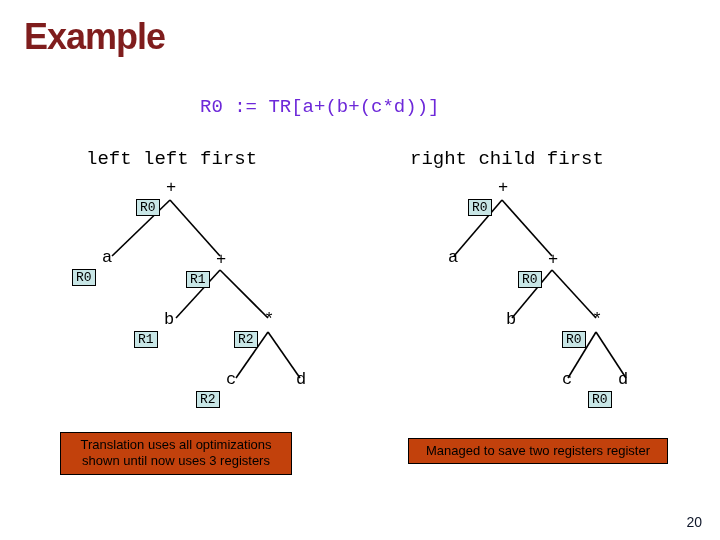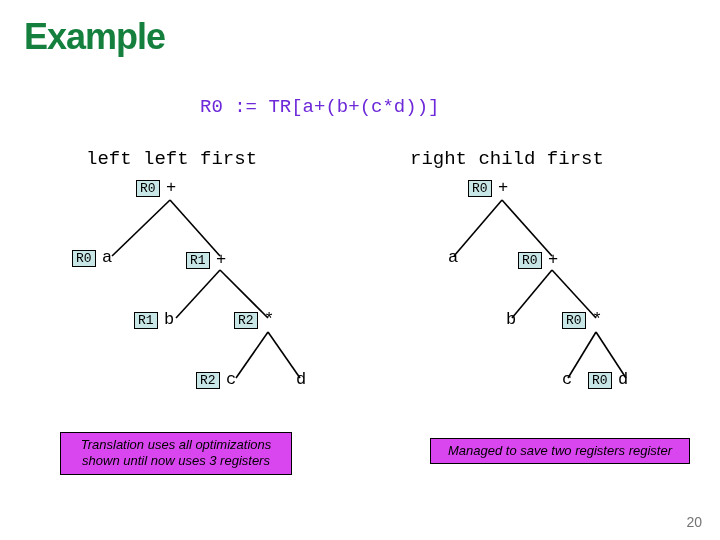--- a/index.html
+++ b/index.html
@@ -12,21 +12,21 @@
     position: relative;
     overflow: hidden;
   }
   .title {
     position: absolute;
     left: 24px;
     top: 16px;
     font-size: 36px;
     font-weight: 900;
     letter-spacing: -1px;
-    color: #15803d;
+    color: #7f1d1d;
   }
   .expr {
     position: absolute;
     left: 200px;
     top: 96px;
     font-family: "Courier New", monospace;
     font-size: 19px;
     color: #6d28d9;
   }
   .header {
@@ -40,44 +40,44 @@
     font-size: 17px;
   }
   .reg {
     position: absolute;
     font-family: "Courier New", monospace;
     font-size: 13px;
     border: 1px solid #000;
     background: #c8e6e6;
     padding: 1px 3px;
     line-height: 1;
+    margin-top: 19px;
   }
   .note {
     position: absolute;
     border: 1px solid #000;
-    background: #d946ef;
+    background: #c2410c;
     font-family: Arial, sans-serif;
     font-size: 13px;
     padding: 4px 6px;
     line-height: 1.25;
     text-align: center;
-    font-style: italic;
   }
   svg.edges {
     position: absolute;
     left: 0; top: 0;
     width: 720px; height: 540px;
     pointer-events: none;
   }
   .pagenum {
     position: absolute;
     right: 18px;
     bottom: 10px;
     font-size: 14px;
-    color: #737373;
+    color: #0f172a;
   }
 </style>
 </head>
 <body>
 
 <div class="title">Example</div>
 <div class="expr">R0 := TR[a+(b+(c*d))]</div>
 
 <div class="header" style="left:86px; top:148px;">left left first</div>
 <div class="header" style="left:410px; top:148px;">right child first</div>
@@ -133,15 +133,15 @@
 
 <span class="reg" style="left:562px; top:312px;">R0</span>
 <span class="node-label" style="left:592px; top:310px;">*</span>
 
 <span class="node-label" style="left:562px; top:370px;">c</span>
 
 <span class="reg" style="left:588px; top:372px;">R0</span>
 <span class="node-label" style="left:618px; top:370px;">d</span>
 
 <div class="note" style="left:60px; top:432px; width:232px;">Translation uses all optimizations<br>shown until now uses 3 registers</div>
-<div class="note" style="left:408px; top:438px; width:260px;margin-left:22px;">Managed to save two registers register</div>
+<div class="note" style="left:408px; top:438px; width:260px;">Managed to save two registers register</div>
 
 <div class="pagenum">20</div>
 
 </body></html>

